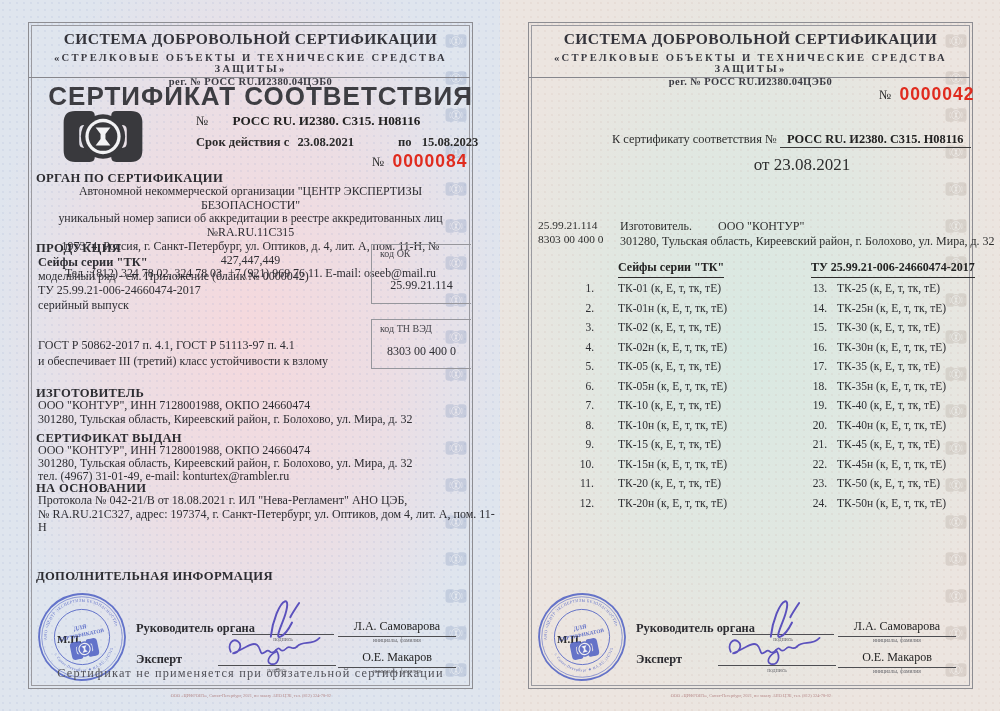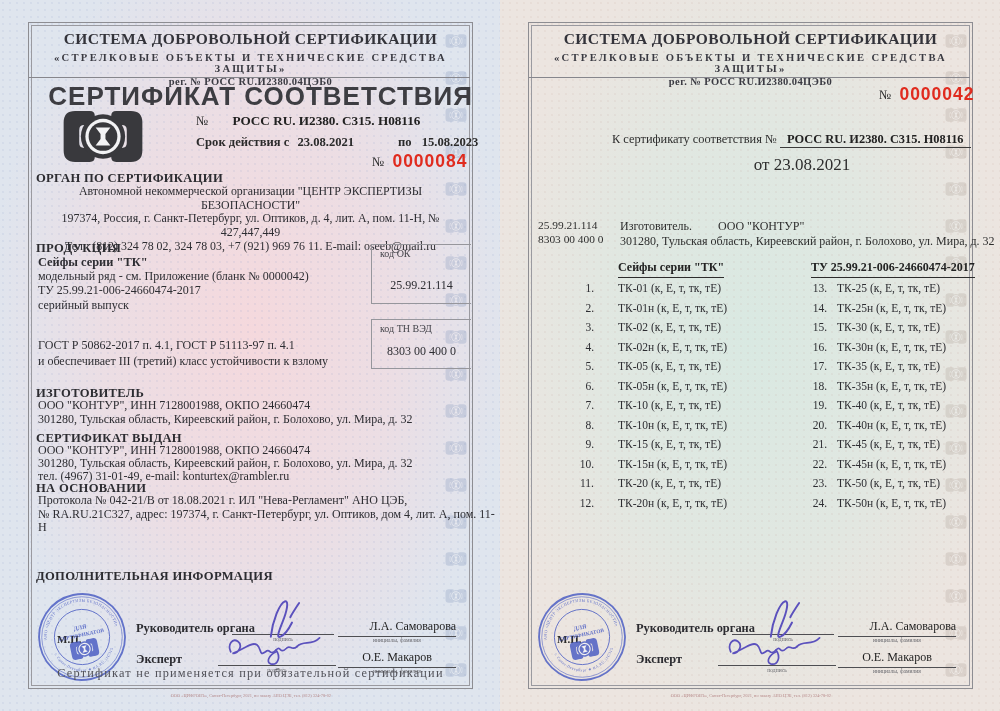--- a/index.html
+++ b/index.html
@@ -90,21 +90,21 @@
   .sl2{left:127px;top:652px;}
   .sig-line{border-bottom:1px solid #4e4e52;height:24px;}
   .sline1{left:232px;top:610px;width:102px;}
   .sline2{left:218px;top:641px;width:118px;}
   .sig-svg{position:absolute;left:4px;bottom:-8px;width:96%;height:46px;color:#5b51bd;}
   .cap{font-size:8px;transform:scale(.7);transform-origin:50% 0;text-align:center;color:#6b6b70;}
   .capl{position:absolute;}
   .cap1{left:232px;top:636px;width:102px;}
   .cap2{left:218px;top:667px;width:118px;}
   .sig-name{border-bottom:1px solid #4e4e52;text-align:center;font-size:12px;color:#222;padding-bottom:2px;}
-  .nm1{left:338px;top:619px;width:118px;text-align:right;}
+  .nm1{left:338px;top:619px;width:118px;}
   .nm2{left:338px;top:650px;width:118px;}
   .ncap1{left:338px;top:637px;width:118px;}
   .ncap2{left:338px;top:668px;width:118px;}
   .foot-note{left:28px;top:666px;width:445px;text-align:center;font-size:12.3px;letter-spacing:1.2px;color:#515158;}
   .print-line{left:28px;top:693px;width:445px;text-align:center;color:#b88b8b;font-size:8px;}
   .print-line span{display:inline-block;transform:scale(.55);transform-origin:50% 0;white-space:nowrap;}
 </style>
 </head>
 <body>
 
@@ -229,20 +229,21 @@
     <span>Срок действия с</span><span class="d1">23.08.2021</span><span class="to">по</span><span>15.08.2023</span>
   </div>
   <div class="el form-num fn-left">
     <span>№</span><span class="digits">0000084</span>
   </div>
 
   <div class="el sec-h" style="left:36px;top:171px">ОРГАН ПО СЕРТИФИКАЦИИ</div>
   <div class="el org-lines">
 
   <div>Автономной некоммерческой организации "ЦЕНТР ЭКСПЕРТИЗЫ БЕЗОПАСНОСТИ"</div>
+      <div>уникальный номер записи об аккредитации в реестре аккредитованных лиц №RA.RU.11С315</div>
       <div>197374, Россия, г. Санкт-Петербург, ул. Оптиков, д. 4, лит. А, пом. 11-Н, № 427,447,449</div>
       <div>Тел.: (812) 324 78 02, 324 78 03, +7 (921) 969 76 11. E-mail: oseeb@mail.ru</div>
     </div>
 
   <div class="el sec-h" style="left:36px;top:241px">ПРОДУКЦИЯ</div>
   <div class="el blk" style="left:38px;top:255px">
     <div class="prod-name">Сейфы серии "ТК"</div>
     <div>
         <div>модельный ряд - см. Приложение (бланк № 0000042)</div>
         <div>ТУ 25.99.21-006-24660474-2017</div>

